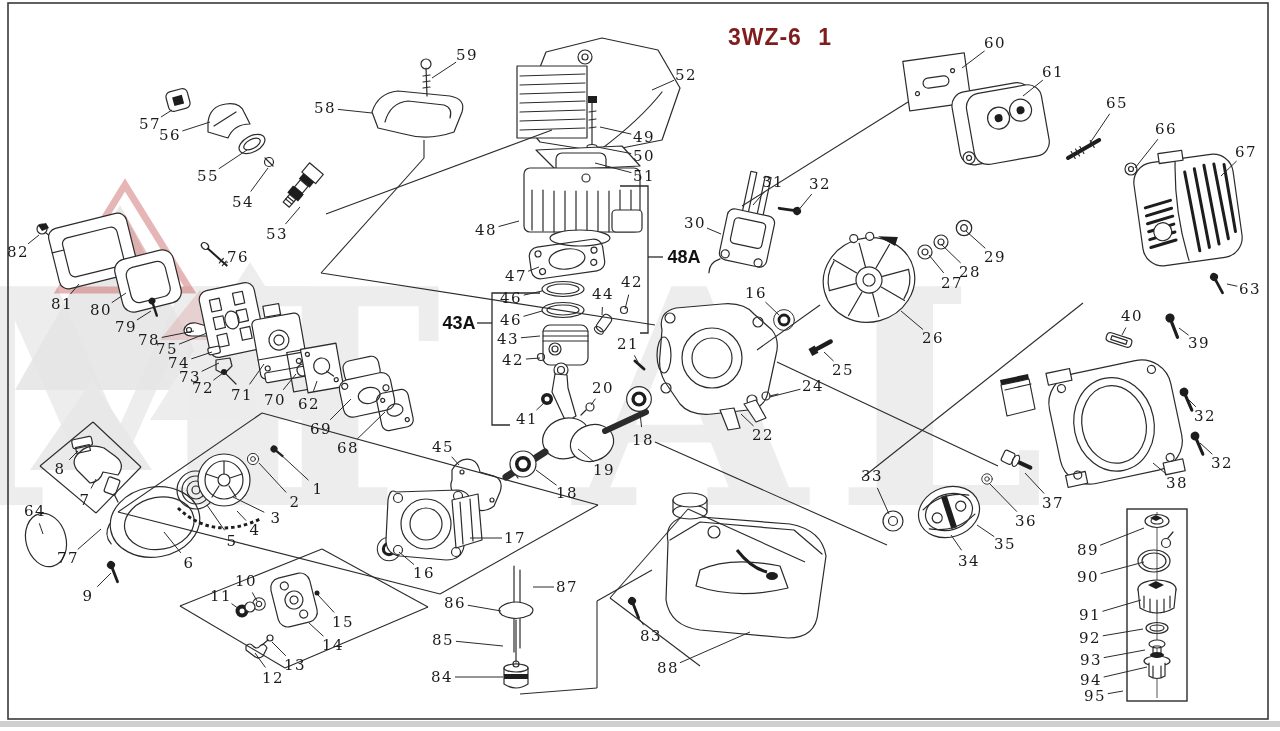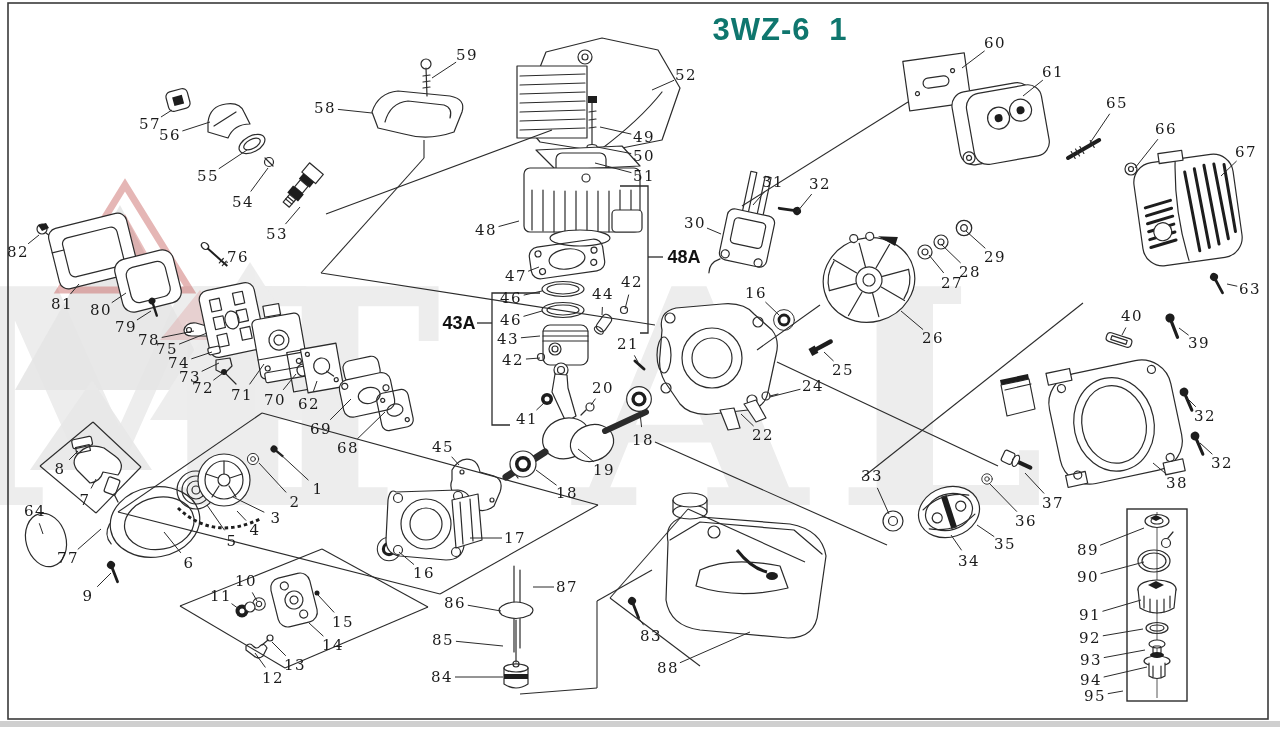--- a/index.html
+++ b/index.html
@@ -1,20 +1,20 @@
 <!DOCTYPE html>
 <html><head>
 <meta charset="utf-8">
 <style>
   html,body{margin:0;padding:0;background:#fff;}
   .stage{position:relative;width:1280px;height:731px;background:#fff;overflow:hidden;
          font-family:"Liberation Sans",sans-serif;}
   .stage svg{position:absolute;left:0;top:0;}
-  .page-title{position:absolute;top:12px;left:780px;transform:translateX(-50%);
-    font-family:"Liberation Sans",sans-serif;font-weight:bold;font-size:31px;color:#0f766e;
+  .page-title{position:absolute;top:24px;left:780px;transform:translateX(-50%);
+    font-family:"Liberation Sans",sans-serif;font-weight:bold;font-size:23px;color:#7f1d1d;
     letter-spacing:1px;word-spacing:9px;white-space:nowrap;}
   
   .ln{fill:none;stroke:#2b2b2b;stroke-width:1.2;stroke-linejoin:round;stroke-linecap:round;}
   .fw{fill:#ffffff;stroke:#2b2b2b;stroke-width:1.2;stroke-linejoin:round;stroke-linecap:round;}
   .dk{fill:#1d1d1d;stroke:none;}
   .thin{fill:none;stroke:#2b2b2b;stroke-width:.8;}
   .callout-num{font-family:"DejaVu Serif",serif;font-size:15px;fill:#1b1b1b;letter-spacing:1.5px;}
   .group-lbl{font-family:"Liberation Sans",sans-serif;font-weight:bold;font-size:18px;fill:#111;}
   .wm-letter{font-family:"DejaVu Serif",serif;font-weight:bold;}
 </style>

